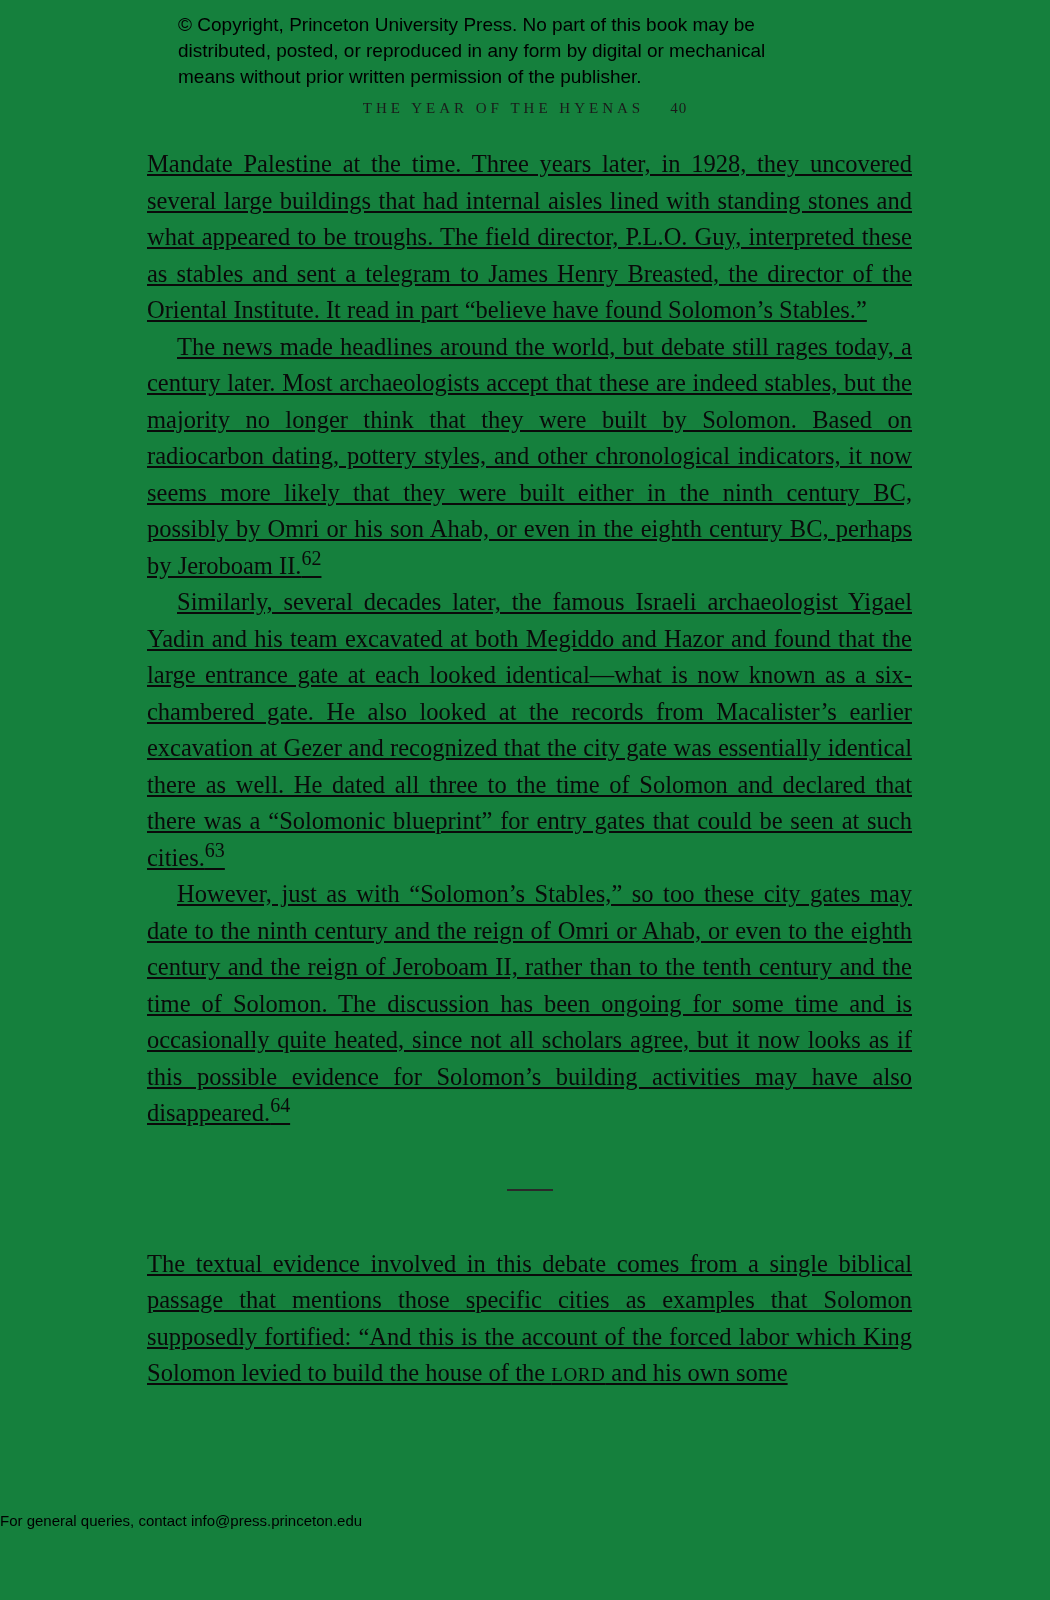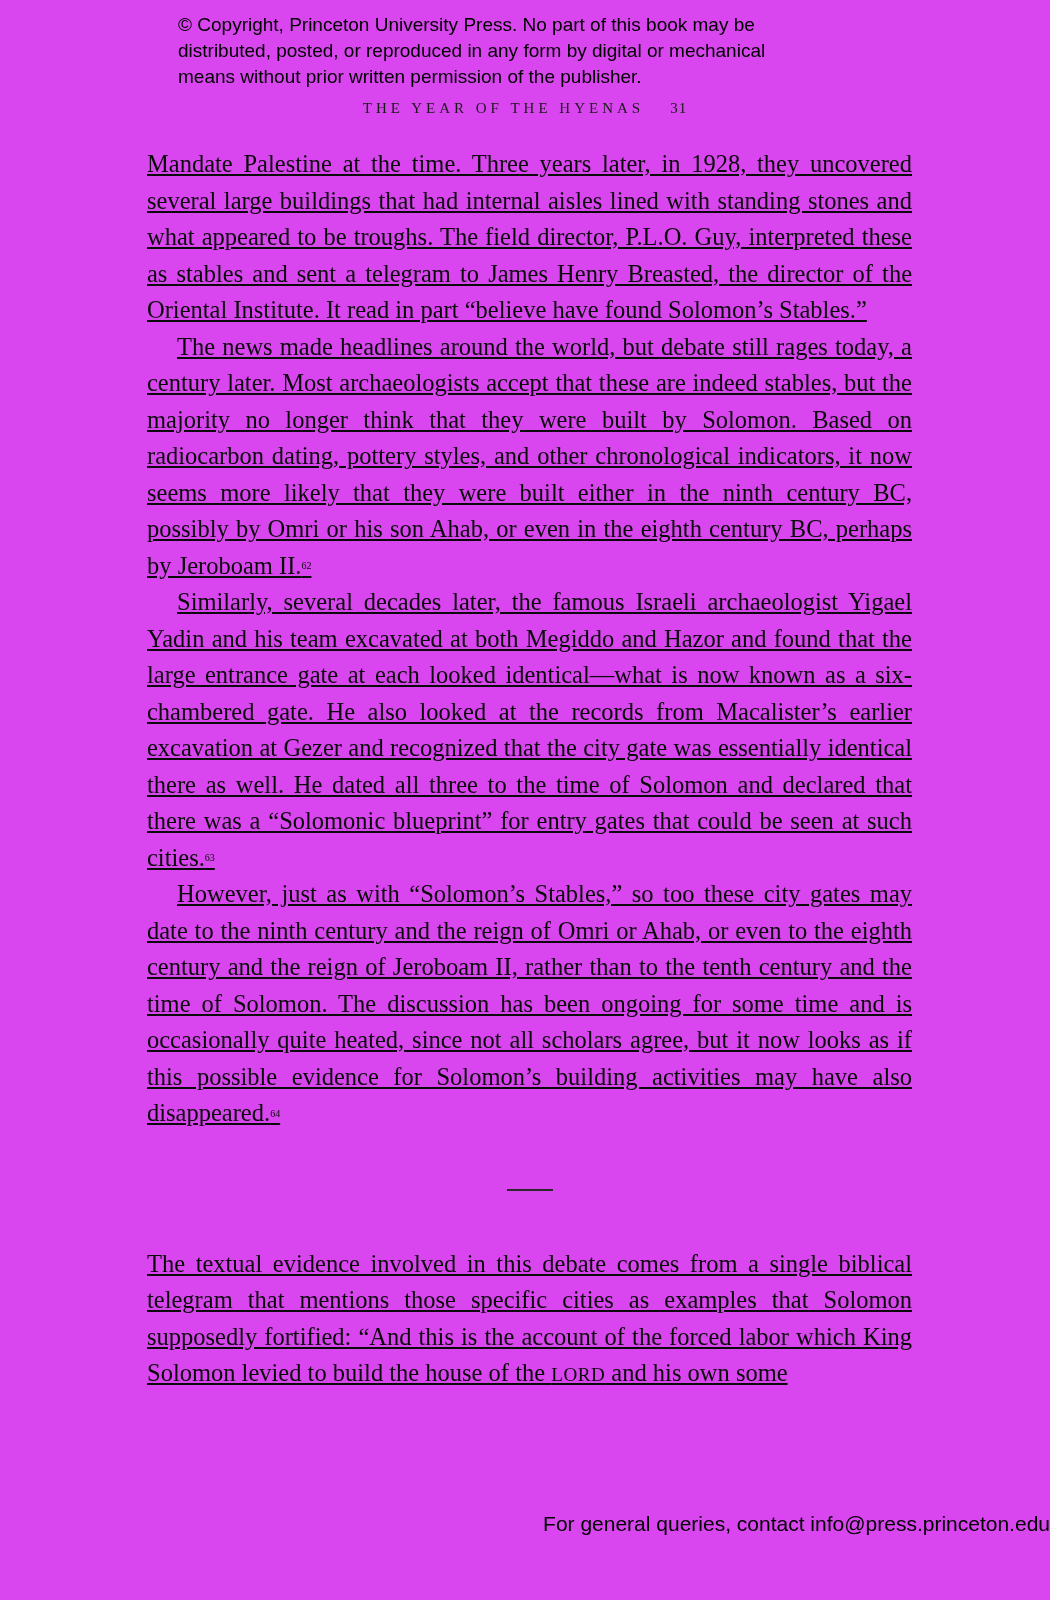--- a/index.html
+++ b/index.html
@@ -4,21 +4,21 @@
 <style>
   html, body {
     margin: 0;
     padding: 0;
     background: #ffffff;
   }
   .page {
     position: relative;
     width: 1050px;
     height: 1600px;
-    background: #d946ef;
+    background: #15803d;
     color: #0a0a0a;
     overflow: hidden;
   }
   .copyright {
     position: absolute;
     top: 12px;
     left: 178px;
     width: 700px;
     font-family: "Liberation Sans", sans-serif;
     font-size: 19px;
@@ -56,21 +56,21 @@
   }
   .body-text p {
     margin: 0;
     padding: 0;
     text-decoration: underline;
   }
   .body-text p.indent {
     text-indent: 30px;
   }
   sup.footnote {
-    font-size: 10px;
+    font-size: 20px;
     line-height: 0;
     position: relative;
     top: -0.45em;
     vertical-align: baseline;
   }
   .smallcaps {
     text-transform: uppercase;
     font-size: 0.78em;
     letter-spacing: 0.5px;
     margin-top: 37px;
@@ -79,50 +79,50 @@
     width: 46px;
     height: 0;
     border-top: 2px solid #2a2a2a;
     margin: 57px auto 55px auto;
   }
   .footer {
     position: absolute;
     top: 1512px;
     left: 0;
     width: 100%;
-    text-align: right;
+    text-align: left;
     font-family: "Liberation Sans", sans-serif;
-    font-size: 21px;
+    font-size: 15px;
     color: #000000;
   }
 </style>
 </head>
 <body>
 
 <div class="page">
 
   <div class="copyright">© Copyright, Princeton University Press. No part of this book may be
 distributed, posted, or reproduced in any form by digital or mechanical
 means without prior written permission of the publisher.</div>
 
   <div class="running-head">
-    <span class="head-title">THE YEAR OF THE HYENAS</span><span class="page-number">31</span>
+    <span class="head-title">THE YEAR OF THE HYENAS</span><span class="page-number">40</span>
   </div>
 
   <div class="body-text">
 
     <p class="no-indent"><span>Mandate Palestine at the time. Three years later, in 1928, they uncovered several large buildings that had internal aisles lined with standing stones and what appeared to be troughs. The field director, P.L.O. Guy, interpreted these as stables and sent a telegram to James Henry Breasted, the director of the Oriental Institute. It read in part “believe have found Solomon’s Stables.”</span></p>
 
     <p class="indent"><span>The news made headlines around the world, but debate still rages today, a century later. Most archaeologists accept that these are indeed stables, but the majority no longer think that they were built by Solomon. Based on radiocarbon dating, pottery styles, and other chronological indicators, it now seems more likely that they were built either in the ninth century BC, possibly by Omri or his son Ahab, or even in the eighth century BC, perhaps by Jeroboam II.</span><sup class="footnote">62</sup></p>
 
     <p class="indent"><span>Similarly, several decades later, the famous Israeli archaeologist Yigael Yadin and his team excavated at both Megiddo and Hazor and found that the large entrance gate at each looked identical—what is now known as a six-chambered gate. He also looked at the records from Macalister’s earlier excavation at Gezer and recognized that the city gate was essentially identical there as well. He dated all three to the time of Solomon and declared that there was a “Solomonic blueprint” for entry gates that could be seen at such cities.</span><sup class="footnote">63</sup></p>
 
     <p class="indent"><span>However, just as with “Solomon’s Stables,” so too these city gates may date to the ninth century and the reign of Omri or Ahab, or even to the eighth century and the reign of Jeroboam II, rather than to the tenth century and the time of Solomon. The discussion has been ongoing for some time and is occasionally quite heated, since not all scholars agree, but it now looks as if this possible evidence for Solomon’s building activities may have also disappeared.</span><sup class="footnote">64</sup></p>
 
     <div class="section-break"></div>
 
-    <p class="no-indent"><span>The textual evidence involved in this debate comes from a single biblical telegram that mentions those specific cities as examples that Solomon supposedly fortified: “And this is the account of the forced labor which King Solomon levied to build the house of the </span><span class="smallcaps">Lord</span><span> and his own some</span></p>
+    <p class="no-indent"><span>The textual evidence involved in this debate comes from a single biblical passage that mentions those specific cities as examples that Solomon supposedly fortified: “And this is the account of the forced labor which King Solomon levied to build the house of the </span><span class="smallcaps">Lord</span><span> and his own some</span></p>
 
   </div>
 
   <div class="footer">For general queries, contact info@press.princeton.edu</div>
 
 </div>
 
 </body></html>

